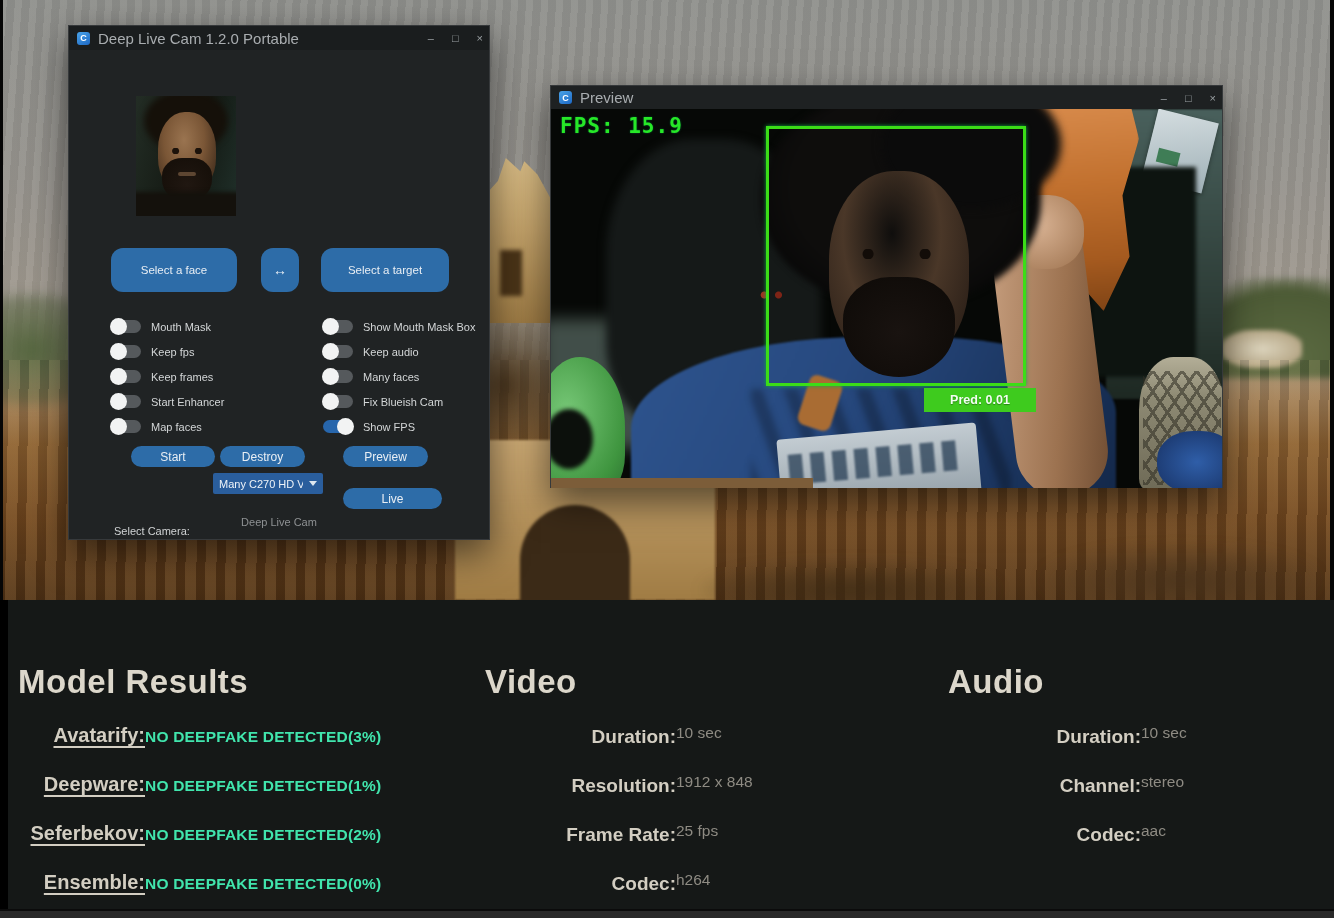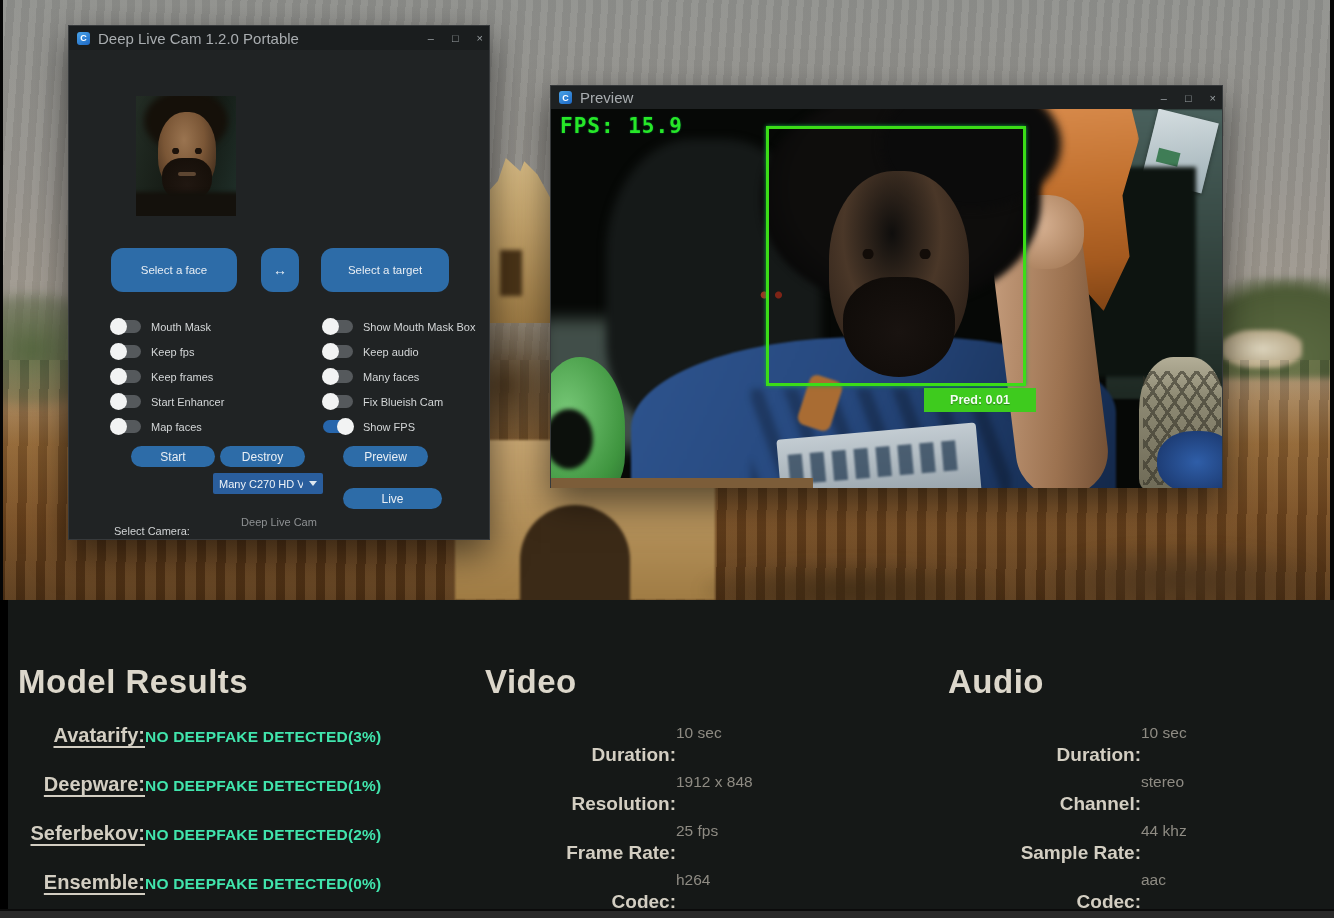--- a/index.html
+++ b/index.html
@@ -123,21 +123,21 @@
   #panel{position:absolute;left:8px;top:600px;width:1334px;height:318px;background:var(--panel-bg);text-align:right;}
   .col{position:absolute;top:0;}
   .col-h{color:var(--heading);font-size:33px;font-weight:bold;letter-spacing:.5px;}
   #col-model{left:10px;} #col-video{left:477px;} #col-audio{left:940px;}
   .col .heading{position:absolute;top:63px;white-space:nowrap;}
   .rows{position:absolute;top:124px;display:flex;flex-direction:column;}
   .rrow{height:49px;display:flex;align-items:flex-start;}
   .mname{color:var(--label);font-size:20px;font-weight:bold;text-decoration:underline;text-decoration-thickness:2px;text-underline-offset:4px;
          width:127px;flex:0 0 auto;white-space:nowrap;}
   .mres{color:var(--teal);font-size:15.5px;font-weight:bold;letter-spacing:.2px;margin-top:4px;white-space:nowrap;}
-  .vlabel{color:var(--label);font-size:19px;font-weight:bold;width:191px;flex:0 0 auto;margin-top:20px;white-space:nowrap;}
+  .vlabel{color:var(--label);font-size:19px;font-weight:bold;width:191px;flex:0 0 auto;margin-top:2px;white-space:nowrap;}
   .vvalue{color:var(--value);font-size:15.5px;white-space:nowrap;}
   #col-audio .vlabel{width:193px;}
   #bottom-strip{position:absolute;left:0;top:909px;width:1334px;height:9px;background:#292929;border-top:2px solid #0b0b0b;}
 </style>
 </head>
 <body>
 
 <div id="screen">
 
   <div class="bg">
@@ -362,24 +362,20 @@
       <div class="rows" style="left:0;">
         <div class="rrow">
           <span class="vlabel">Duration:</span>
           <span class="vvalue">10 sec</span>
         </div>
         <div class="rrow">
           <span class="vlabel">Channel:</span>
           <span class="vvalue">stereo</span>
         </div>
         <div class="rrow">
-          <span class="vlabel">Sample Rate:</span>
-          <span class="vvalue">44 khz</span>
-        </div>
-        <div class="rrow">
           <span class="vlabel">Codec:</span>
           <span class="vvalue">aac</span>
         </div>
       </div>
     </div>
   </div>
 
   <div id="bottom-strip"></div>
 </div>
 

